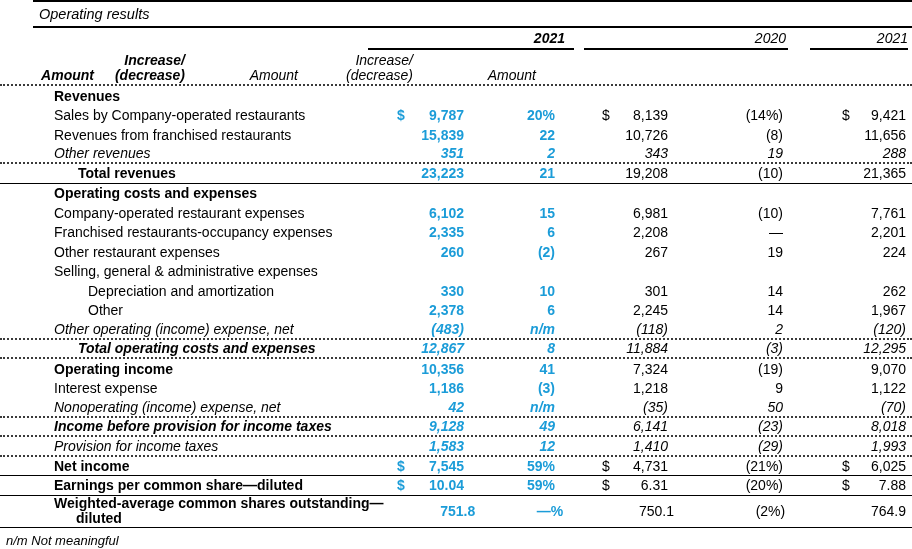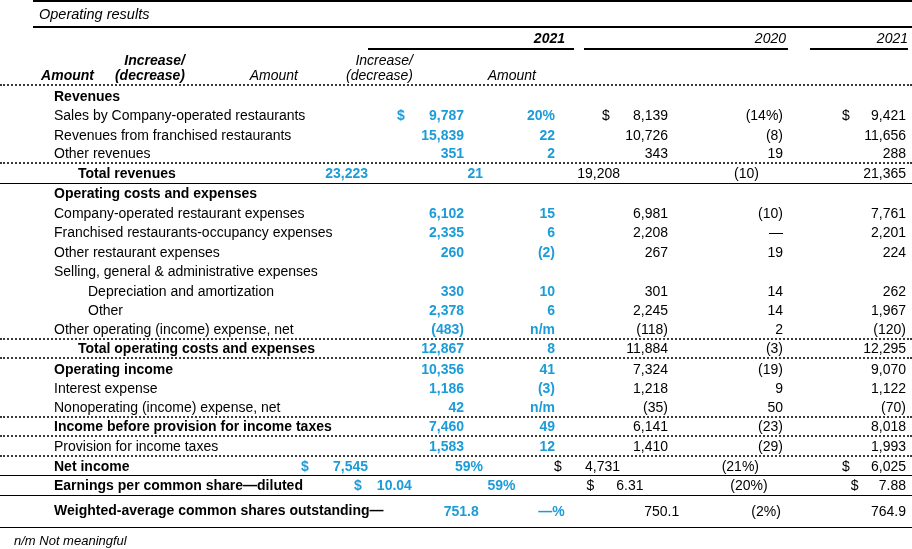--- a/index.html
+++ b/index.html
@@ -35,42 +35,42 @@
   
   .subhead-row{display:flex; align-items:flex-end; height:36px; border-bottom:2px dotted #3a3a3a; padding-bottom:2px;}
   .sh{font-style:italic; line-height:14.5px;}
   .sh-note{flex:1; padding-left:6px; font-size:13.5px;}
   .sh-col{text-align:right; white-space:pre-line;}
   .sh-bold{font-weight:bold;}
 
   
   .row{display:flex; align-items:center; height:19.5px; width:912px;}
   .row.tall{height:32px;}
-  .row.lb-dotted{border-bottom:2px dotted #3a3a3a;}
-  .row.lb-solid{border-bottom:1.7px solid #000;gap:24px;}
+  .row.lb-dotted{border-bottom:2px dotted #3a3a3a;font-style:italic;}
+  .row.lb-solid{border-bottom:1.7px solid #000;}
   .row.bold .label{font-weight:bold;}
 
   .cell{overflow:visible; white-space:nowrap;}
   .label{flex:1; padding-left:6px;margin-left:48px;}
   .label.ind1{padding-left:30px;}
   .label.ind2{padding-left:40px;}
   .label .line2{padding-left:22px;}
   .row.tall .label{line-height:15.5px;}
 
   .num{display:flex; align-items:baseline;}
   .num .val{margin-left:auto;}
   .c1{width:100px; padding:0 6px 0 27px;}
   .c2{width:100px; padding-right:15px;}
   .c3{width:103px; padding:0 5px 0 32px;}
   .c4{width:117px; padding-right:7px;}
   .c5{width:122px; padding:0 6px 0 52px;}
   .blue{color:var(--blue); font-weight:bold;}
 
   
-  .footnote{margin-top:5px; padding-left:14px; font-style:italic; font-size:13px;}
+  .footnote{margin-top:5px; padding-left:6px; font-style:italic; font-size:13px;}
 </style>
 </head>
 <body>
 
 <div class="sheet">
 
   <div class="title-block">
     <span class="title">Operating results</span>
   </div>
 
@@ -369,21 +369,21 @@
         <div class="cell num c4">
           <span class="val">50</span>
         </div>
         <div class="cell num c5">
           <span class="val">(70)</span>
         </div>
       </div>
       <div class="row bold lb-dotted">
         <div class="cell label">Income before provision for income taxes</div>
         <div class="cell num c1 blue">
-          <span class="val">7,460</span>
+          <span class="val">9,128</span>
         </div>
         <div class="cell num c2 blue">
           <span class="val">49</span>
         </div>
         <div class="cell num c3">
           <span class="val">6,141</span>
         </div>
         <div class="cell num c4">
           <span class="val">(23)</span>
         </div>
@@ -447,20 +447,21 @@
           <span class="val">(20%)</span>
         </div>
         <div class="cell num c5">
           <span class="dollar">$</span>
           <span class="val">7.88</span>
         </div>
       </div>
       <div class="row bold tall lb-solid">
         <div class="cell label">
           <div>Weighted-average common shares outstanding—</div>
+          <div class="line2">diluted</div>
         </div>
         <div class="cell num c1 blue">
           <span class="val">751.8</span>
         </div>
         <div class="cell num c2 blue">
           <span class="val">—%</span>
         </div>
         <div class="cell num c3">
           <span class="val">750.1</span>
         </div>

